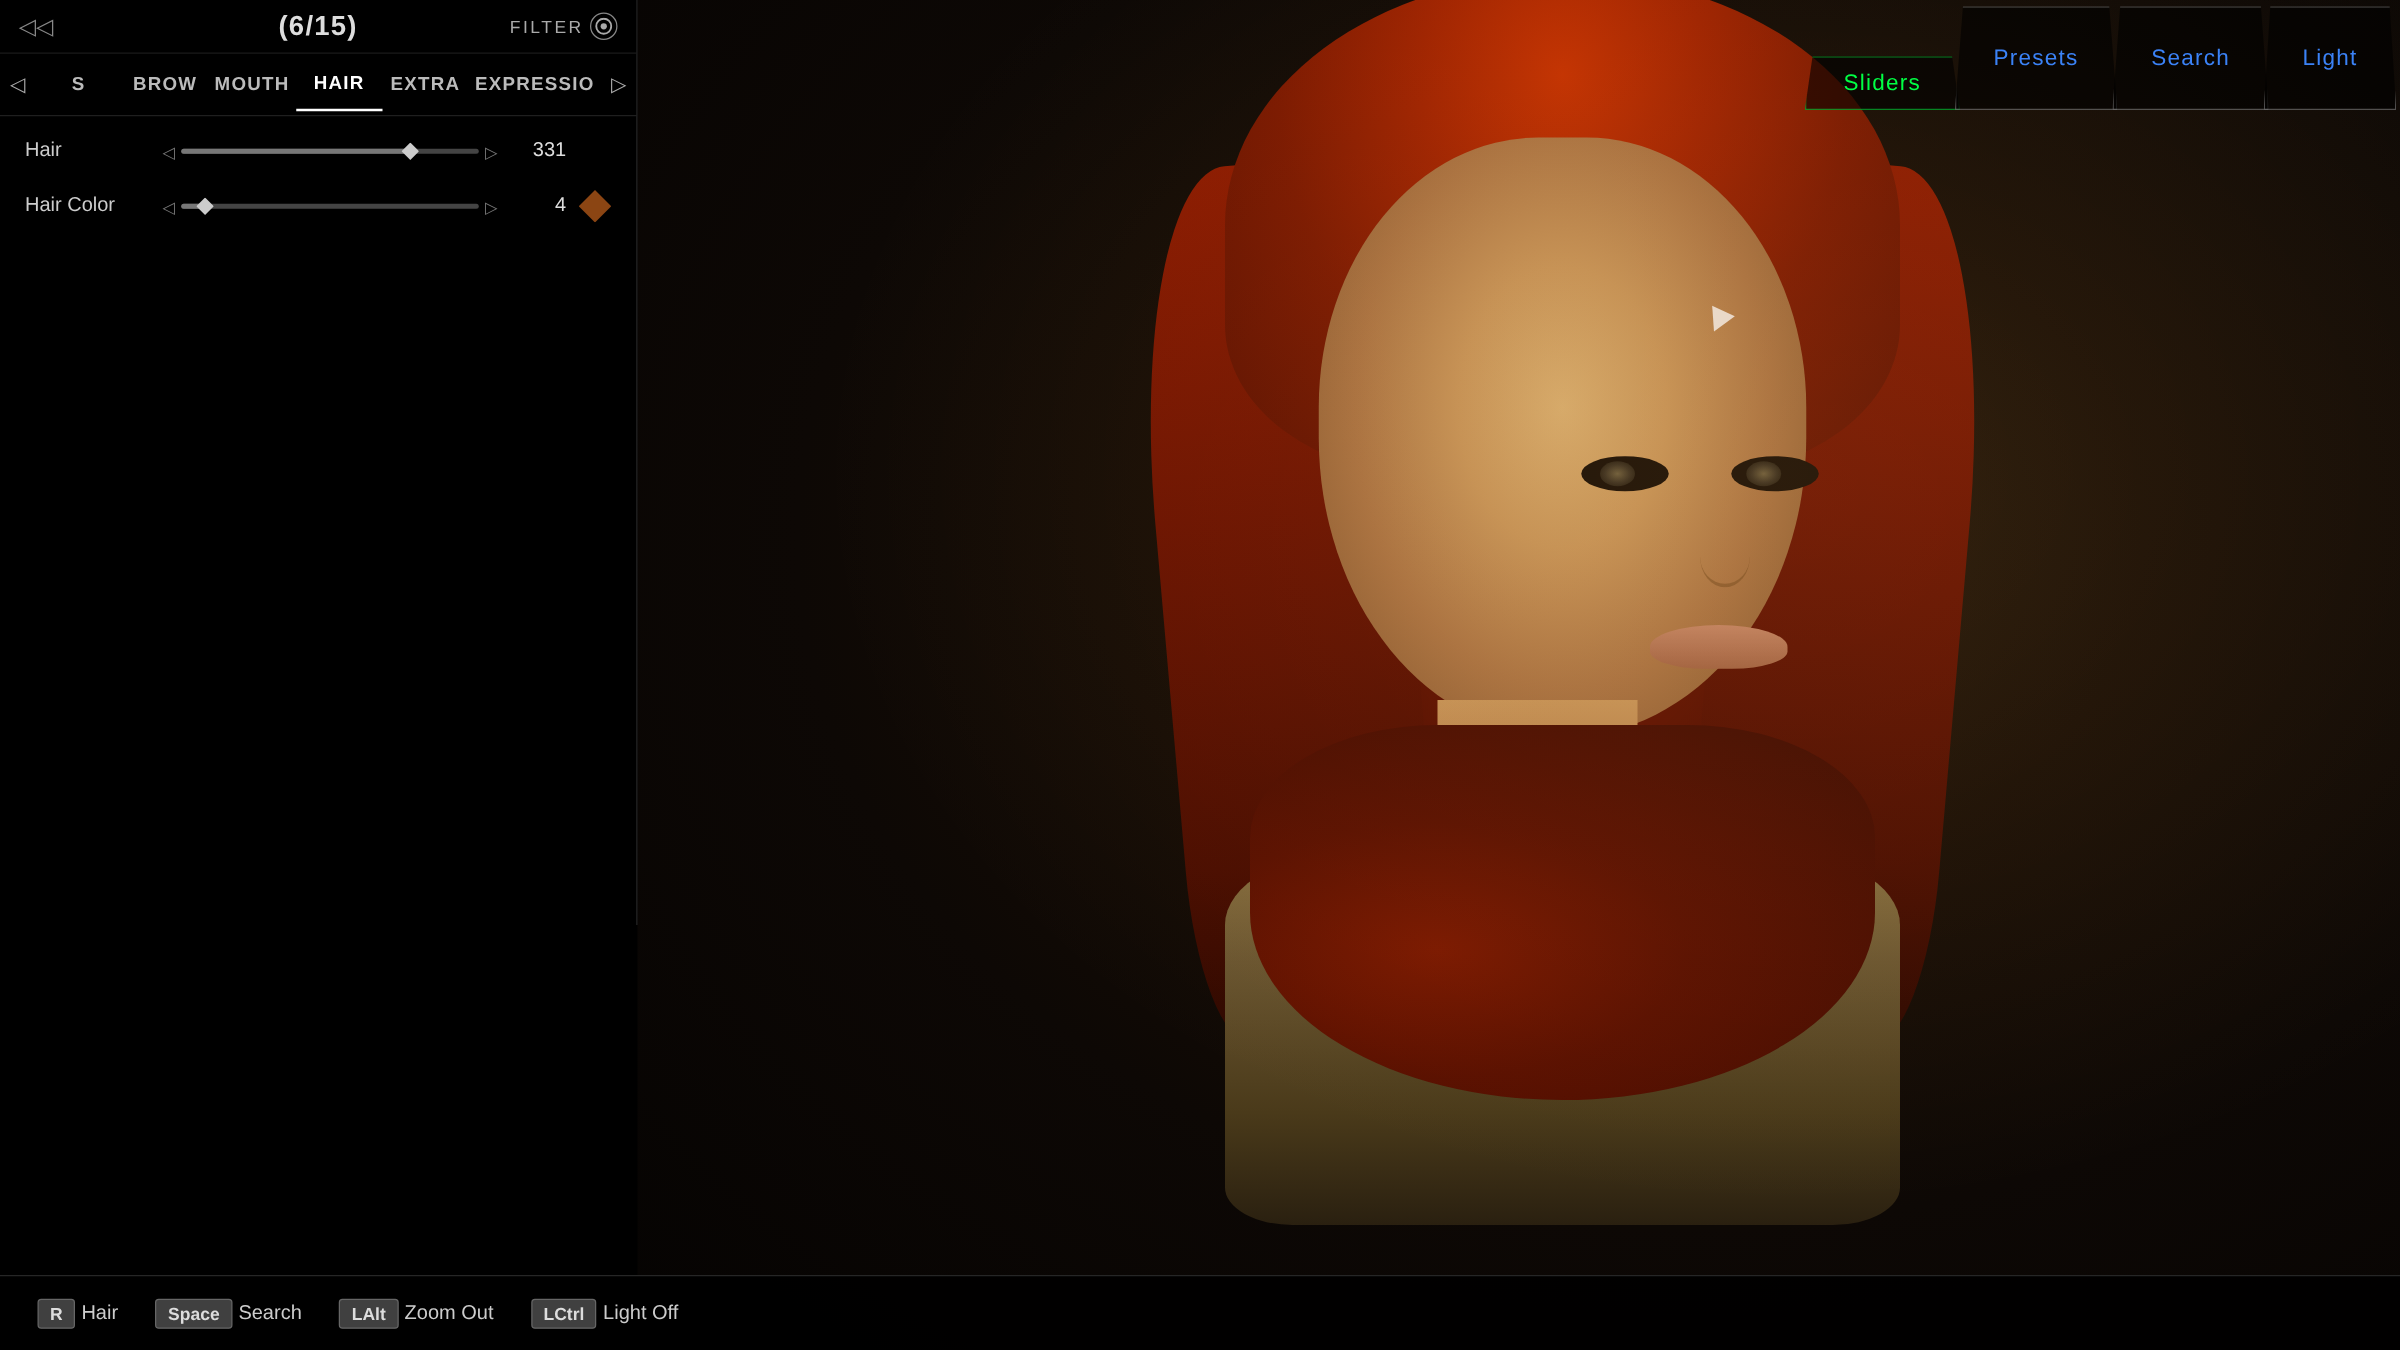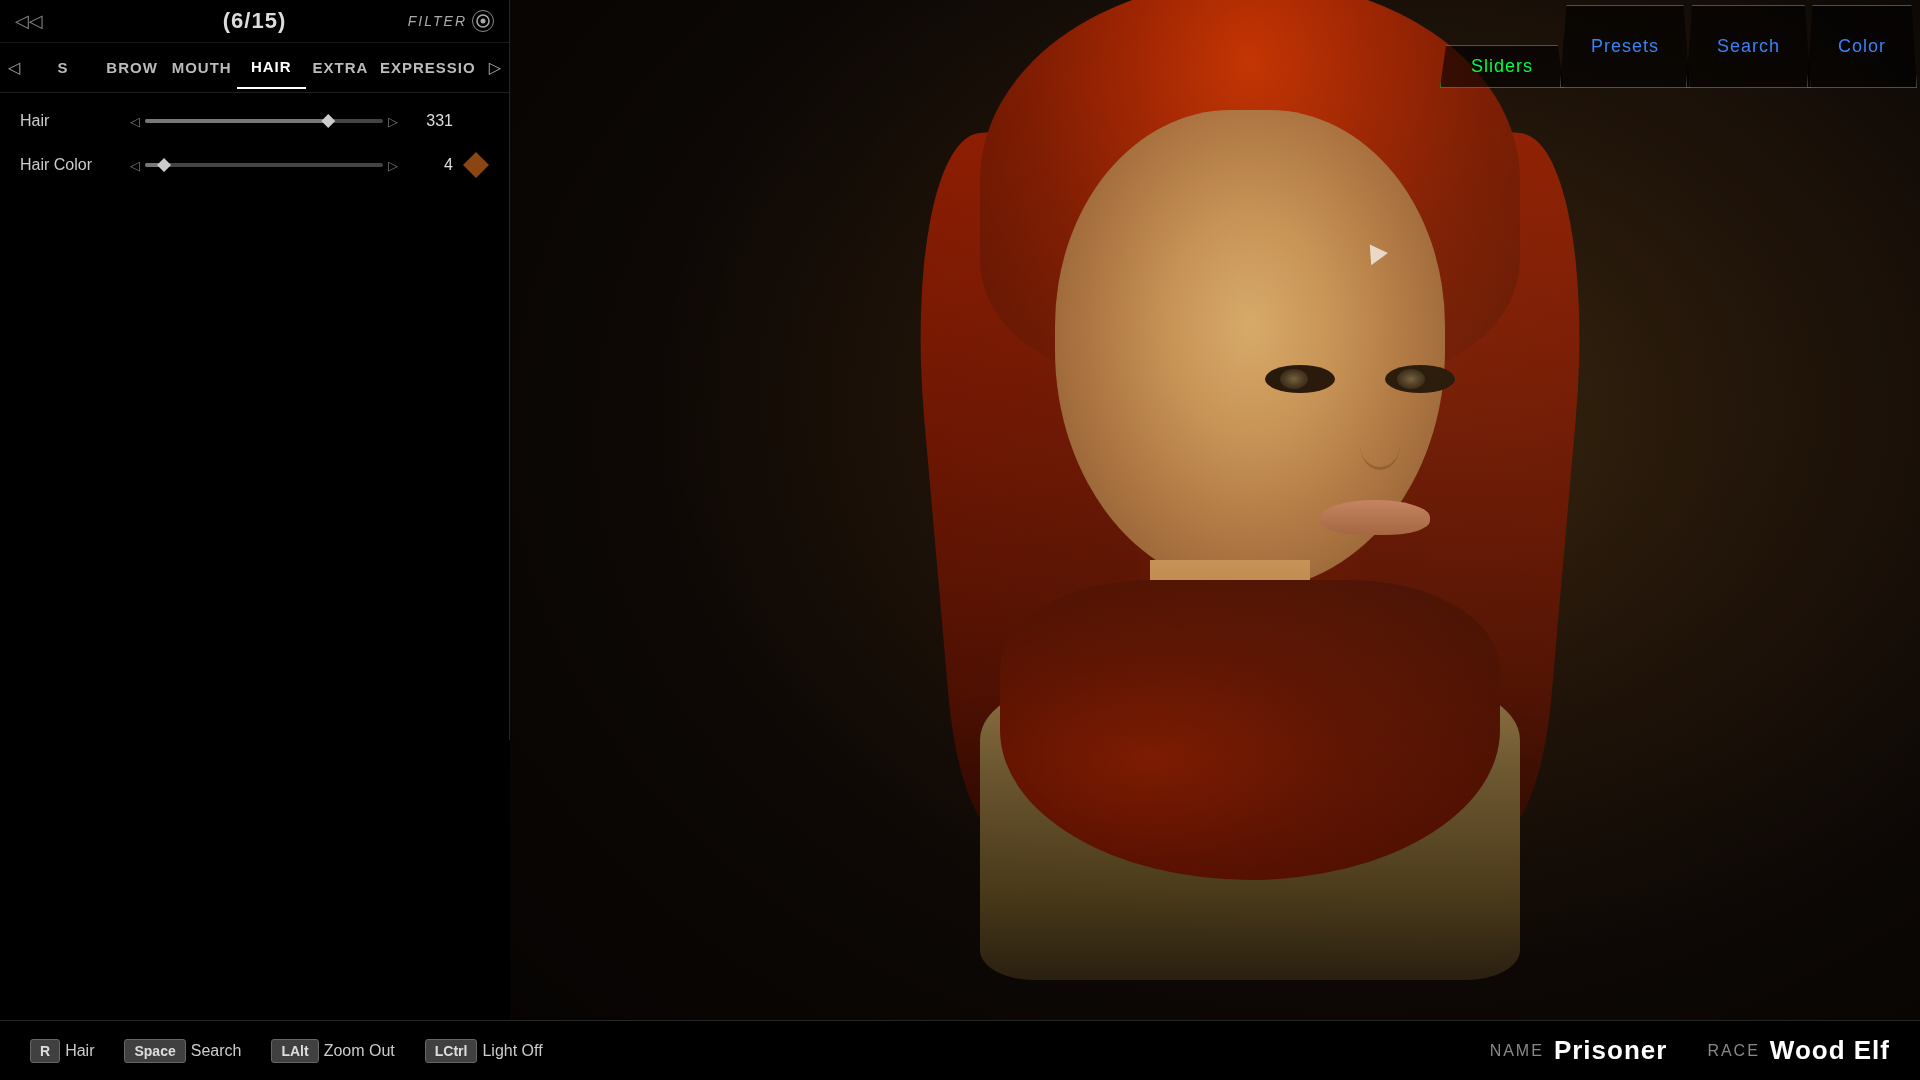--- a/index.html
+++ b/index.html
@@ -230,21 +230,20 @@
       right: 15px;
       display: flex;
       align-items: center;
       gap: 5px;
     }
 
     #filter-label {
       color: #aaa;
       font-size: 14px;
       letter-spacing: 2px;
-      font-style: italic;
     }
 
     #filter-icon {
       width: 22px;
       height: 22px;
       border: 1px solid #888;
       border-radius: 50%;
       display: flex;
       align-items: center;
       justify-content: center;
@@ -560,21 +559,21 @@
       <span class="slider-value">4</span>
       <div class="color-swatch"></div>
     </div>
   </div>
 </div>
 
 <div id="top-right-buttons">
   <button class="top-btn active">Sliders</button>
   <button class="top-btn">Presets</button>
   <button class="top-btn">Search</button>
-  <button class="top-btn">Color</button>
+  <button class="top-btn">Light</button>
 </div>
 
 <div id="cursor"></div>
 
 <div id="bottom-bar">
   <div class="hotkey-group">
     <span class="hotkey-key">R</span>
     <span class="hotkey-label">Hair</span>
   </div>
   <div class="hotkey-group">
@@ -583,23 +582,13 @@
   </div>
   <div class="hotkey-group">
     <span class="hotkey-key">LAlt</span>
     <span class="hotkey-label">Zoom Out</span>
   </div>
   <div class="hotkey-group">
     <span class="hotkey-key">LCtrl</span>
     <span class="hotkey-label">Light Off</span>
   </div>
 
-  <div id="name-race-area">
-    <div class="char-info-item">
-      <span class="char-info-key">NAME</span>
-      <span class="char-info-val">Prisoner</span>
-    </div>
-    <div class="char-info-item">
-      <span class="char-info-key">RACE</span>
-      <span class="char-info-val">Wood Elf</span>
-    </div>
-  </div>
 </div>
 
 </body></html>

